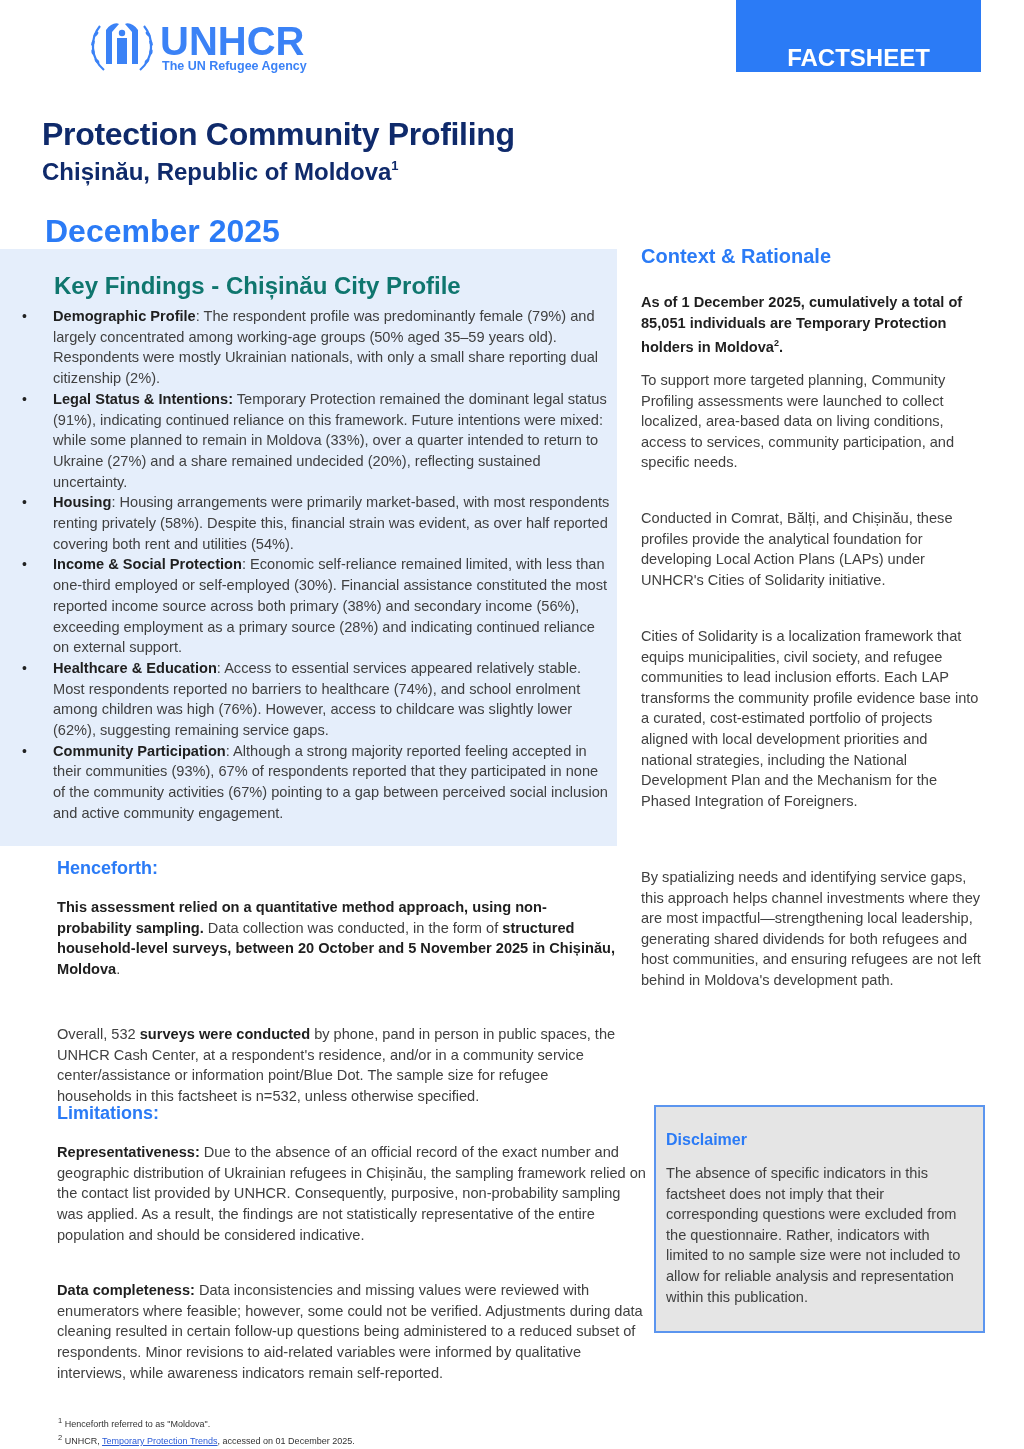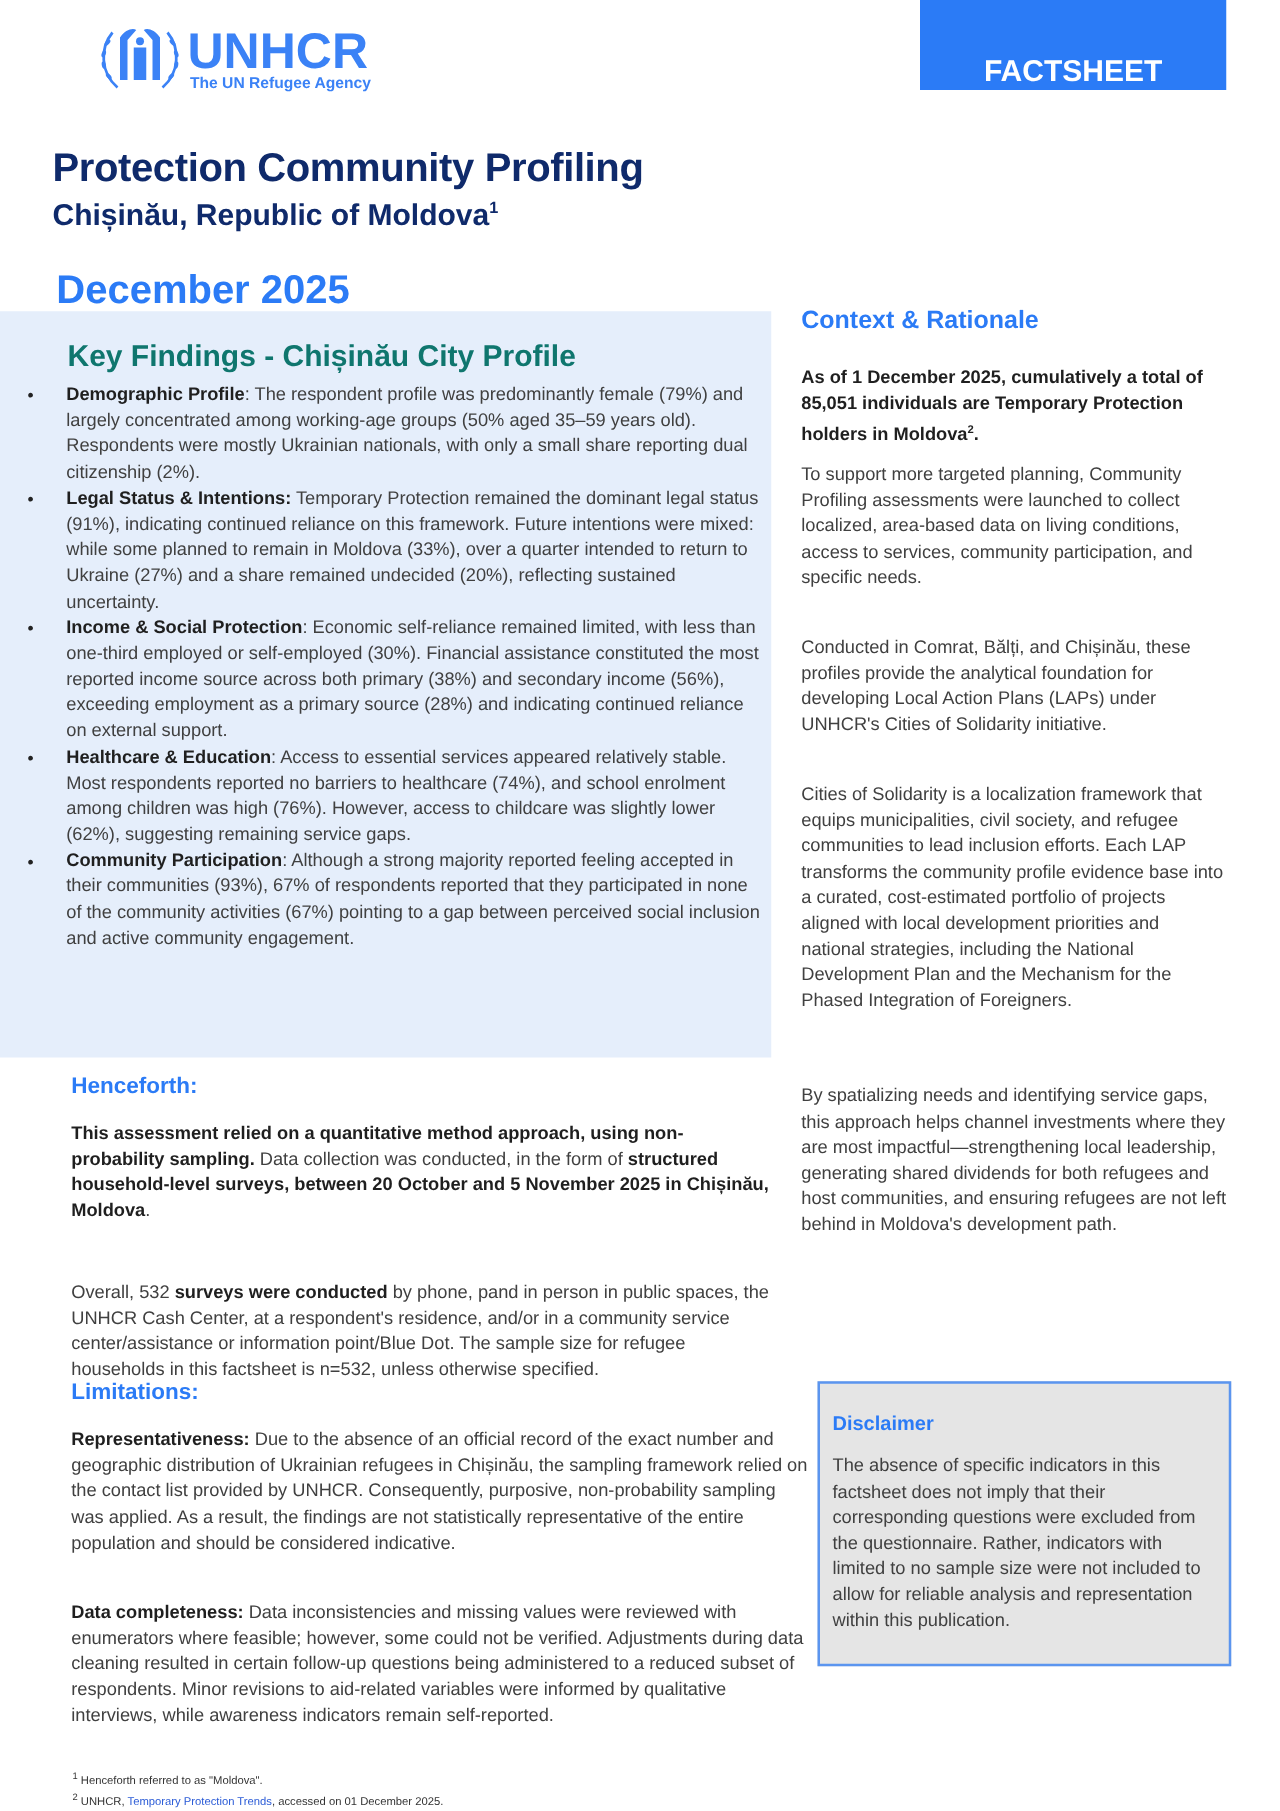--- a/index.html
+++ b/index.html
@@ -1,19 +1,19 @@
 <!DOCTYPE html>
 <html><head>
 <meta charset="utf-8">
 <style>
   * { box-sizing: border-box; margin: 0; padding: 0; }
   html, body { width: 1024px; height: 1449px; background: #ffffff; overflow: hidden; }
   body { position: relative; font-family: "Liberation Sans", "DejaVu Sans", sans-serif; color: #3c3c3c; }
 
-  .logo { position: absolute; left: 78px; top: 18px; display: flex; align-items: center; }
+  .logo { position: absolute; left: 88px; top: 18px; display: flex; align-items: center; }
   .logo svg { width: 68px; height: 58px; }
   .logo-text { margin-left: 4px; }
   .logo-word { font-size: 40px; font-weight: 900; color: #3b82f6; letter-spacing: 0px; line-height: 40px; font-family: "Liberation Sans", sans-serif; }
   .logo-tag { font-size: 12.5px; font-weight: bold; color: #3b82f6; margin-top: -2px; margin-left: 2px; }
 
   .factsheet-badge { position: absolute; left: 736px; top: 0; width: 245px; height: 72px; background: #2b7bf6; color: #fff; font-weight: bold; font-size: 24px; display: flex; align-items: flex-end; justify-content: center; padding-bottom: 0; }
 
   .title { position: absolute; left: 42px; top: 116px; font-size: 32px; font-weight: bold; color: #0f2a6b; letter-spacing: -0.3px; }
   .subtitle { position: absolute; left: 42px; top: 158px; font-size: 24px; font-weight: bold; color: #0f2a6b; }
   .subtitle sup { font-size: 13px; vertical-align: 10px; }
@@ -30,21 +30,21 @@
   .meth-title { position: absolute; left: 57px; top: 858px; }
   .meth-p1 { position: absolute; left: 57px; top: 897px; width: 560px; font-size: 14.6px; line-height: 20.7px; color: #404040; }
   .meth-p2 { position: absolute; left: 57px; top: 1024px; width: 565px; font-size: 14.6px; line-height: 20.7px; color: #404040; }
   .meth-p1 b, .meth-p2 b, .lim-p b { color: #1f1f1f; }
   .lim-title { position: absolute; left: 57px; top: 1103px; }
   .lim-p { position: absolute; width: 590px; left: 57px; font-size: 14.6px; line-height: 20.7px; color: #404040; }
   .lim-rep { top: 1142px; }
   .lim-data { top: 1280px; }
 
   .footnotes { position: absolute; left: 58px; top: 1414px; font-size: 9px; line-height: 14px; color: #333; }
-  .footnotes a { color: #2b5bd6; }
+  .footnotes a { color: #2b5bd6; text-decoration: underline; }
 
   .ctx-title { position: absolute; left: 641px; top: 245px; font-size: 20px; font-weight: bold; color: #2b7bf6; }
   .ctx-p { position: absolute; left: 641px; width: 340px; font-size: 14.6px; line-height: 20.6px; color: #404040; }
   .ctx-lead { top: 292px; font-weight: bold; color: #1f1f1f; }
   .ctx-lead sup { font-size: 9px; }
   .ctx-p2 { top: 370px; }
   .ctx-p3 { top: 508px; }
   .ctx-p4 { top: 626px; }
   .ctx-p5 { top: 867px; }
 
@@ -86,20 +86,21 @@
 
 <h1 class="title">Protection Community Profiling</h1>
 <h2 class="subtitle"><span>Chișinău, Republic of Moldova</span><sup>1</sup></h2>
 <div class="date">December 2025</div>
 
 <div class="kf-panel"></div>
 <h3 class="kf-title">Key Findings - Chișinău City Profile</h3>
 <ul class="kf-list">
   <li><b>Demographic Profile</b><span>: </span><span>The respondent profile was predominantly female (79%) and largely concentrated among working-age groups (50% aged 35–59 years old). Respondents were mostly Ukrainian nationals, with only a small share reporting dual citizenship (2%).</span></li>
   <li><b>Legal Status &amp; Intentions:</b><span> </span><span>Temporary Protection remained the dominant legal status (91%), indicating continued reliance on this framework. Future intentions were mixed: while some planned to remain in Moldova (33%), over a quarter intended to return to Ukraine (27%) and a share remained undecided (20%), reflecting sustained uncertainty.</span></li>
+  <li><b>Housing</b><span>: </span><span>Housing arrangements were primarily market-based, with most respondents renting privately (58%). Despite this, financial strain was evident, as over half reported covering both rent and utilities (54%).</span></li>
   <li><b>Income &amp; Social Protection</b><span>: </span><span>Economic self-reliance remained limited, with less than one-third employed or self-employed (30%). Financial assistance constituted the most reported income source across both primary (38%) and secondary income (56%), exceeding employment as a primary source (28%) and indicating continued reliance on external support.</span></li>
   <li><b>Healthcare &amp; Education</b><span>: </span><span>Access to essential services appeared relatively stable. Most respondents reported no barriers to healthcare (74%), and school enrolment among children was high (76%). However, access to childcare was slightly lower (62%), suggesting remaining service gaps.</span></li>
   <li><b>Community Participation</b><span>: </span><span>Although a strong majority reported feeling accepted in their communities (93%), 67% of respondents reported that they participated in none of the community activities (67%) pointing to a gap between perceived social inclusion and active community engagement.</span></li>
 </ul>
 
 <h3 class="h-sec meth-title">Henceforth:</h3>
 <p class="meth-p1"><b>This assessment relied on a quantitative method approach, using non-probability sampling.</b><span> Data collection was conducted, in the form of </span><b>structured household-level surveys, between 20 October and 5 November 2025 in Chișinău, Moldova</b><span>.</span></p>
 <p class="meth-p2"><span>Overall, 532 </span><b>surveys were conducted</b><span> by phone, pand in person in public spaces, the UNHCR Cash Center, at a respondent's residence, and/or in a community service center/assistance or information point/Blue Dot. The sample size for refugee households in this factsheet is n=532, unless otherwise specified.</span></p>
 
 <h3 class="h-sec lim-title">Limitations:</h3>

